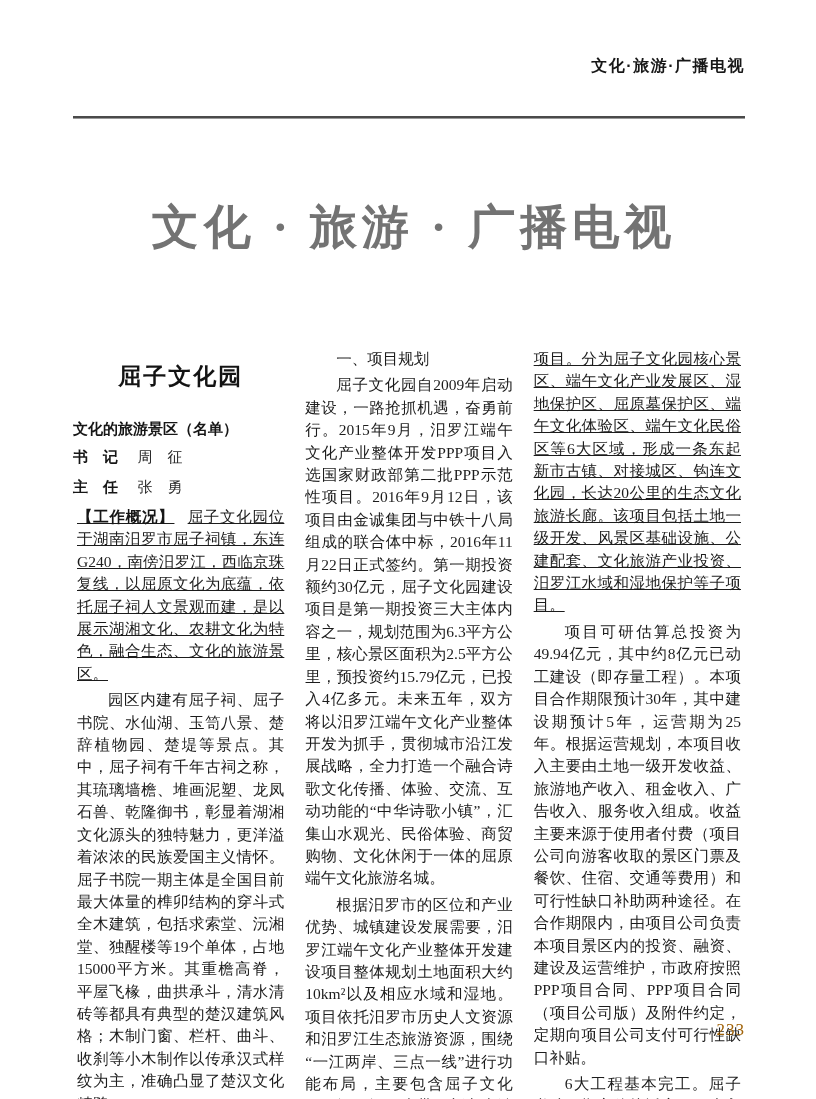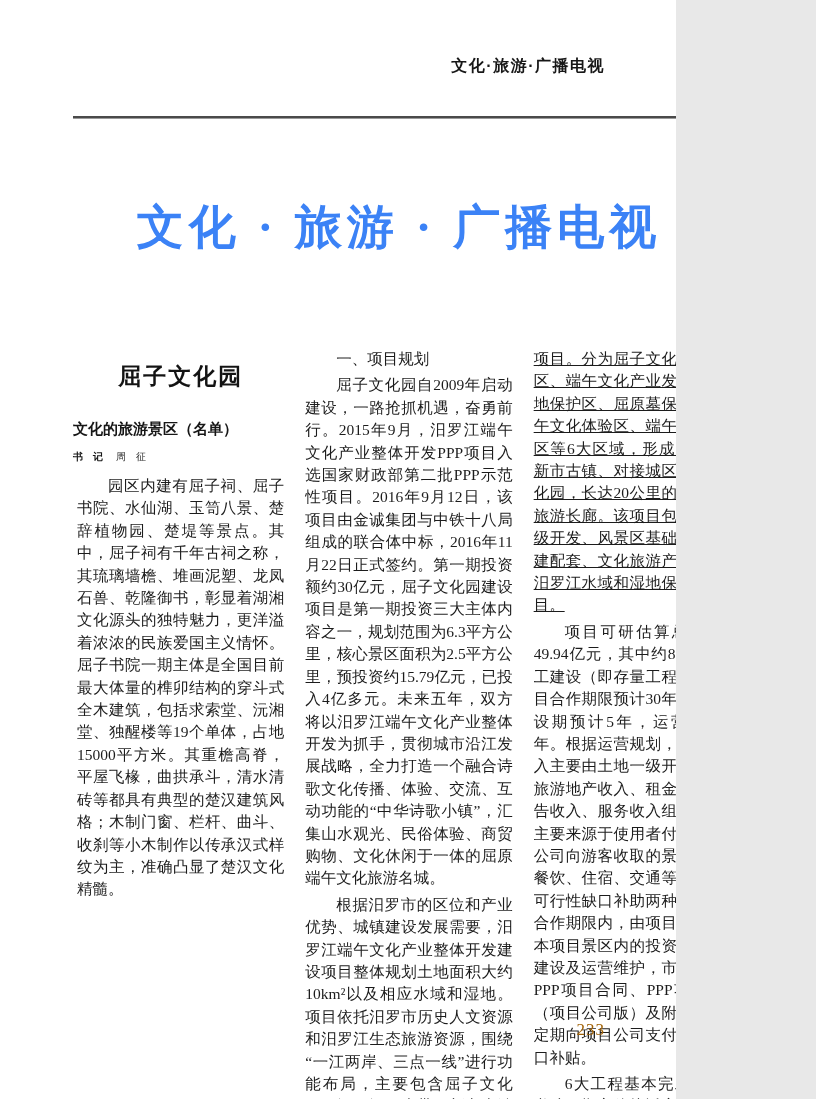--- a/index.html
+++ b/index.html
@@ -1,18 +1,18 @@
 <!DOCTYPE html>
 <html lang="zh"><head>
 <meta charset="utf-8">
 <style>
   html, body { margin: 0; padding: 0; background: #e8e8e8; }
   .page {
     position: relative;
-    width: 676px;
+    width: 816px;
     height: 1099px;
     background: #ffffff;
     font-family: "Liberation Serif", "DejaVu Serif", serif;
     color: #1c1c1c;
     overflow: hidden;
   }
   .running-head {
     position: absolute;
     top: 56px;
     right: 71px;
@@ -27,29 +27,29 @@
     top: 116px;
     left: 73px;
     width: 672px;
     height: 2px;
     background: #4a4a4a;
     border-bottom: 1px solid #9a9a9a;
   }
   .main-title {
     position: absolute;
     top: 194px;
-    left: 31px;
+    left: 46px;
     width: 736px;
     margin: 0;
     text-align: center;
     font-size: 47px;
     line-height: 66px;
     font-weight: bold;
     letter-spacing: 5px;
-    color: #3b82f6;
+    color: #737373;
     font-family: "Liberation Serif", "DejaVu Serif", serif;
   }
   .columns {
     position: absolute;
     top: 344px;
     left: 73px;
     width: 672px;
     height: 710px;
     display: flex;
     gap: 13px;
@@ -73,21 +73,21 @@
     color: #131313;
   }
   .leaders { margin-top: 24px; }
   .leaders-heading {
     font-family: "Liberation Sans", "DejaVu Sans", sans-serif;
     font-weight: bold;
     font-size: 15px;
     line-height: 26px;
     color: #161616;
   }
-  .leader-row { font-size: 10px; line-height: 29px; }
+  .leader-row { font-size: 15px; line-height: 29px; }
   .leader-role {
     font-family: "Liberation Sans", "DejaVu Sans", sans-serif;
     font-weight: bold;
     margin-right: 1.3em;
     color: #161616;
   }
   .leader-name { color: #2a2a2a; }
   .overview { margin-top: 16px; }
   .bracket-label {
     font-family: "Liberation Sans", "DejaVu Sans", sans-serif;
@@ -116,21 +116,25 @@
 
   <div class="columns">
 
     <div class="col">
       <h2 class="section-title">屈子文化园</h2>
       <div class="leaders">
         <div class="leaders-heading">文化的旅游景区（名单）</div>
         <div class="leader-row">
           <span class="leader-role">书　记</span><span class="leader-name">周　征</span>
         </div>
+        <div class="leader-row">
+          <span class="leader-role">主　任</span><span class="leader-name">张　勇</span>
+        </div>
       </div>
+      <p class="body flush overview"><span class="bracket-label">【工作概况】</span><span>屈子文化园位于湖南汨罗市屈子祠镇，东连G240，南傍汨罗江，西临京珠复线，以屈原文化为底蕴，依托屈子祠人文景观而建，是以展示湖湘文化、农耕文化为特色，融合生态、文化的旅游景区。</span></p>
       <p class="body">园区内建有屈子祠、屈子书院、水仙湖、玉笥八景、楚辞植物园、楚堤等景点。其中，屈子祠有千年古祠之称，其琉璃墙檐、堆画泥塑、龙凤石兽、乾隆御书，彰显着湖湘文化源头的独特魅力，更洋溢着浓浓的民族爱国主义情怀。屈子书院一期主体是全国目前最大体量的榫卯结构的穿斗式全木建筑，包括求索堂、沅湘堂、独醒楼等19个单体，占地15000平方米。其重檐高脊，平屋飞椽，曲拱承斗，清水清砖等都具有典型的楚汉建筑风格；木制门窗、栏杆、曲斗、收刹等小木制作以传承汉式样纹为主，准确凸显了楚汉文化精髓。</p>
     </div>
 
     <div class="col">
       <p class="body">一、项目规划</p>
       <p class="body">屈子文化园自2009年启动建设，一路抢抓机遇，奋勇前行。2015年9月，汨罗江端午文化产业整体开发PPP项目入选国家财政部第二批PPP示范性项目。2016年9月12日，该项目由金诚集团与中铁十八局组成的联合体中标，2016年11月22日正式签约。第一期投资额约30亿元，屈子文化园建设项目是第一期投资三大主体内容之一，规划范围为6.3平方公里，核心景区面积为2.5平方公里，预投资约15.79亿元，已投入4亿多元。未来五年，双方将以汨罗江端午文化产业整体开发为抓手，贯彻城市沿江发展战略，全力打造一个融合诗歌文化传播、体验、交流、互动功能的“中华诗歌小镇”，汇集山水观光、民俗体验、商贸购物、文化休闲于一体的屈原端午文化旅游名城。</p>
       <p class="body">根据汨罗市的区位和产业优势、城镇建设发展需要，汨罗江端午文化产业整体开发建设项目整体规划土地面积大约10km²以及相应水域和湿地。项目依托汨罗市历史人文资源和汨罗江生态旅游资源，围绕“一江两岸、三点一线”进行功能布局，主要包含屈子文化园、汨罗江风光带、新市古镇三大开发</p>
     </div>
 
     <div class="col">

